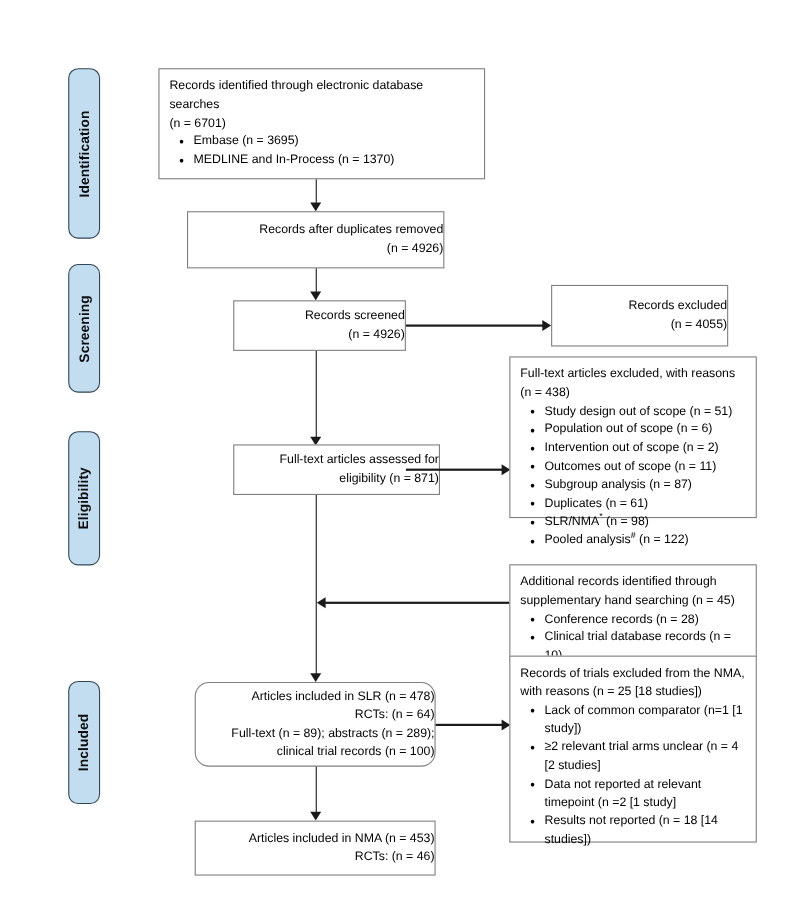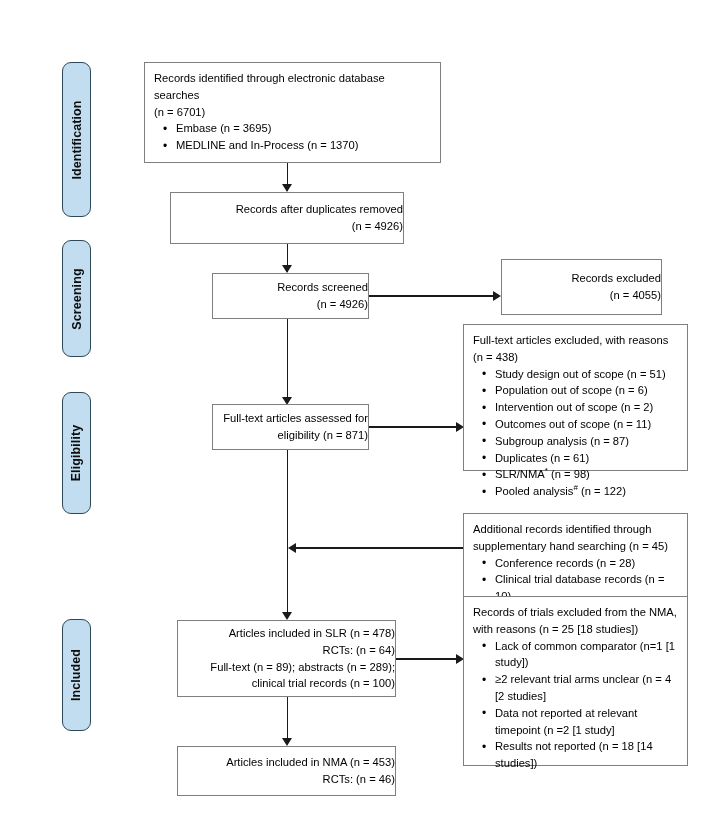--- a/index.html
+++ b/index.html
@@ -176,21 +176,21 @@
   <div class="arrow-right" style="left:493px; top:291px;"></div>
 
   <div class="box center" style="left:501px; top:259px; width:161px; height:56px;">
     <div class="line">Records excluded</div>
     <div class="line">(n = 4055)</div>
   </div>
 
   <div class="vline" style="left:286.5px; top:319px; height:84px;"></div>
   <div class="arrow-down" style="left:282.3px; top:397px;"></div>
 
-  <div class="box center" style="left:212px; top:404px; width:157px; height:46px;">
+  <div class="box center" style="left:212px; top:404px; width:188px; height:46px;">
     <div class="line">Full-text articles assessed for</div>
     <div class="line">eligibility (n = 871)</div>
   </div>
 
   <div class="hline" style="left:369px; top:426px; width:89px;"></div>
   <div class="arrow-right" style="left:456px; top:422px;"></div>
 
   <div class="box pad" style="left:463px; top:324px; width:225px; height:147px;">
     <div class="head">Full-text articles excluded, with reasons (n = 438)</div>
     <ul>
@@ -212,21 +212,21 @@
   <div class="arrow-left" style="left:288px; top:543px;"></div>
 
   <div class="box pad" style="left:463px; top:513px; width:225px; height:88px;">
     <div class="head">Additional records identified through supplementary hand searching (n = 45)</div>
     <ul>
       <li>Conference records (n = 28)</li>
       <li>Clinical trial database records (n = 10)</li>
     </ul>
   </div>
 
-  <div class="box center" style="left:177px; top:620px; width:219px; height:77px;">
+  <div class="box center" style="left:177px; top:620px; width:219px; height:77px;border-radius:13px;">
     <div class="line">Articles included in SLR (n = 478)</div>
     <div class="line">RCTs: (n = 64)</div>
     <div class="line">Full-text (n = 89); abstracts (n = 289);</div>
     <div class="line">clinical trial records (n = 100)</div>
   </div>
 
   <div class="hline" style="left:396px; top:658px; width:62px;"></div>
   <div class="arrow-right" style="left:456px; top:654px;"></div>
 
   <div class="box pad" style="left:463px; top:596px; width:225px; height:170px;">

